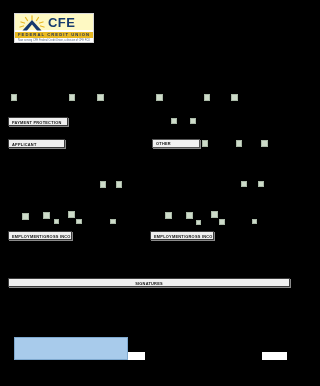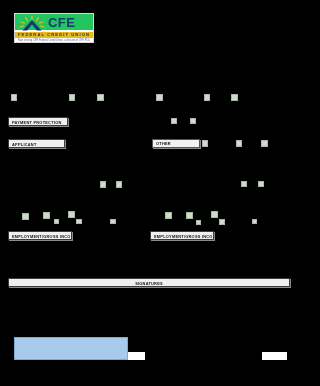--- a/index.html
+++ b/index.html
@@ -28,21 +28,21 @@
     height: 30px;
     background: #ffffff;
     border: 1px solid #d8d8d8;
     box-sizing: border-box;
     overflow: hidden;
   }
   #logo-top {
     position: relative;
     height: 16px;
     width: 100%;
-    background: #22c55e;
+    background: #fef9c3;
     display: flex;
     align-items: center;
   }
   #logo-sun {
     position: absolute;
     left: 4px;
     top: 1px;
     width: 26px;
     height: 16px;
   }

